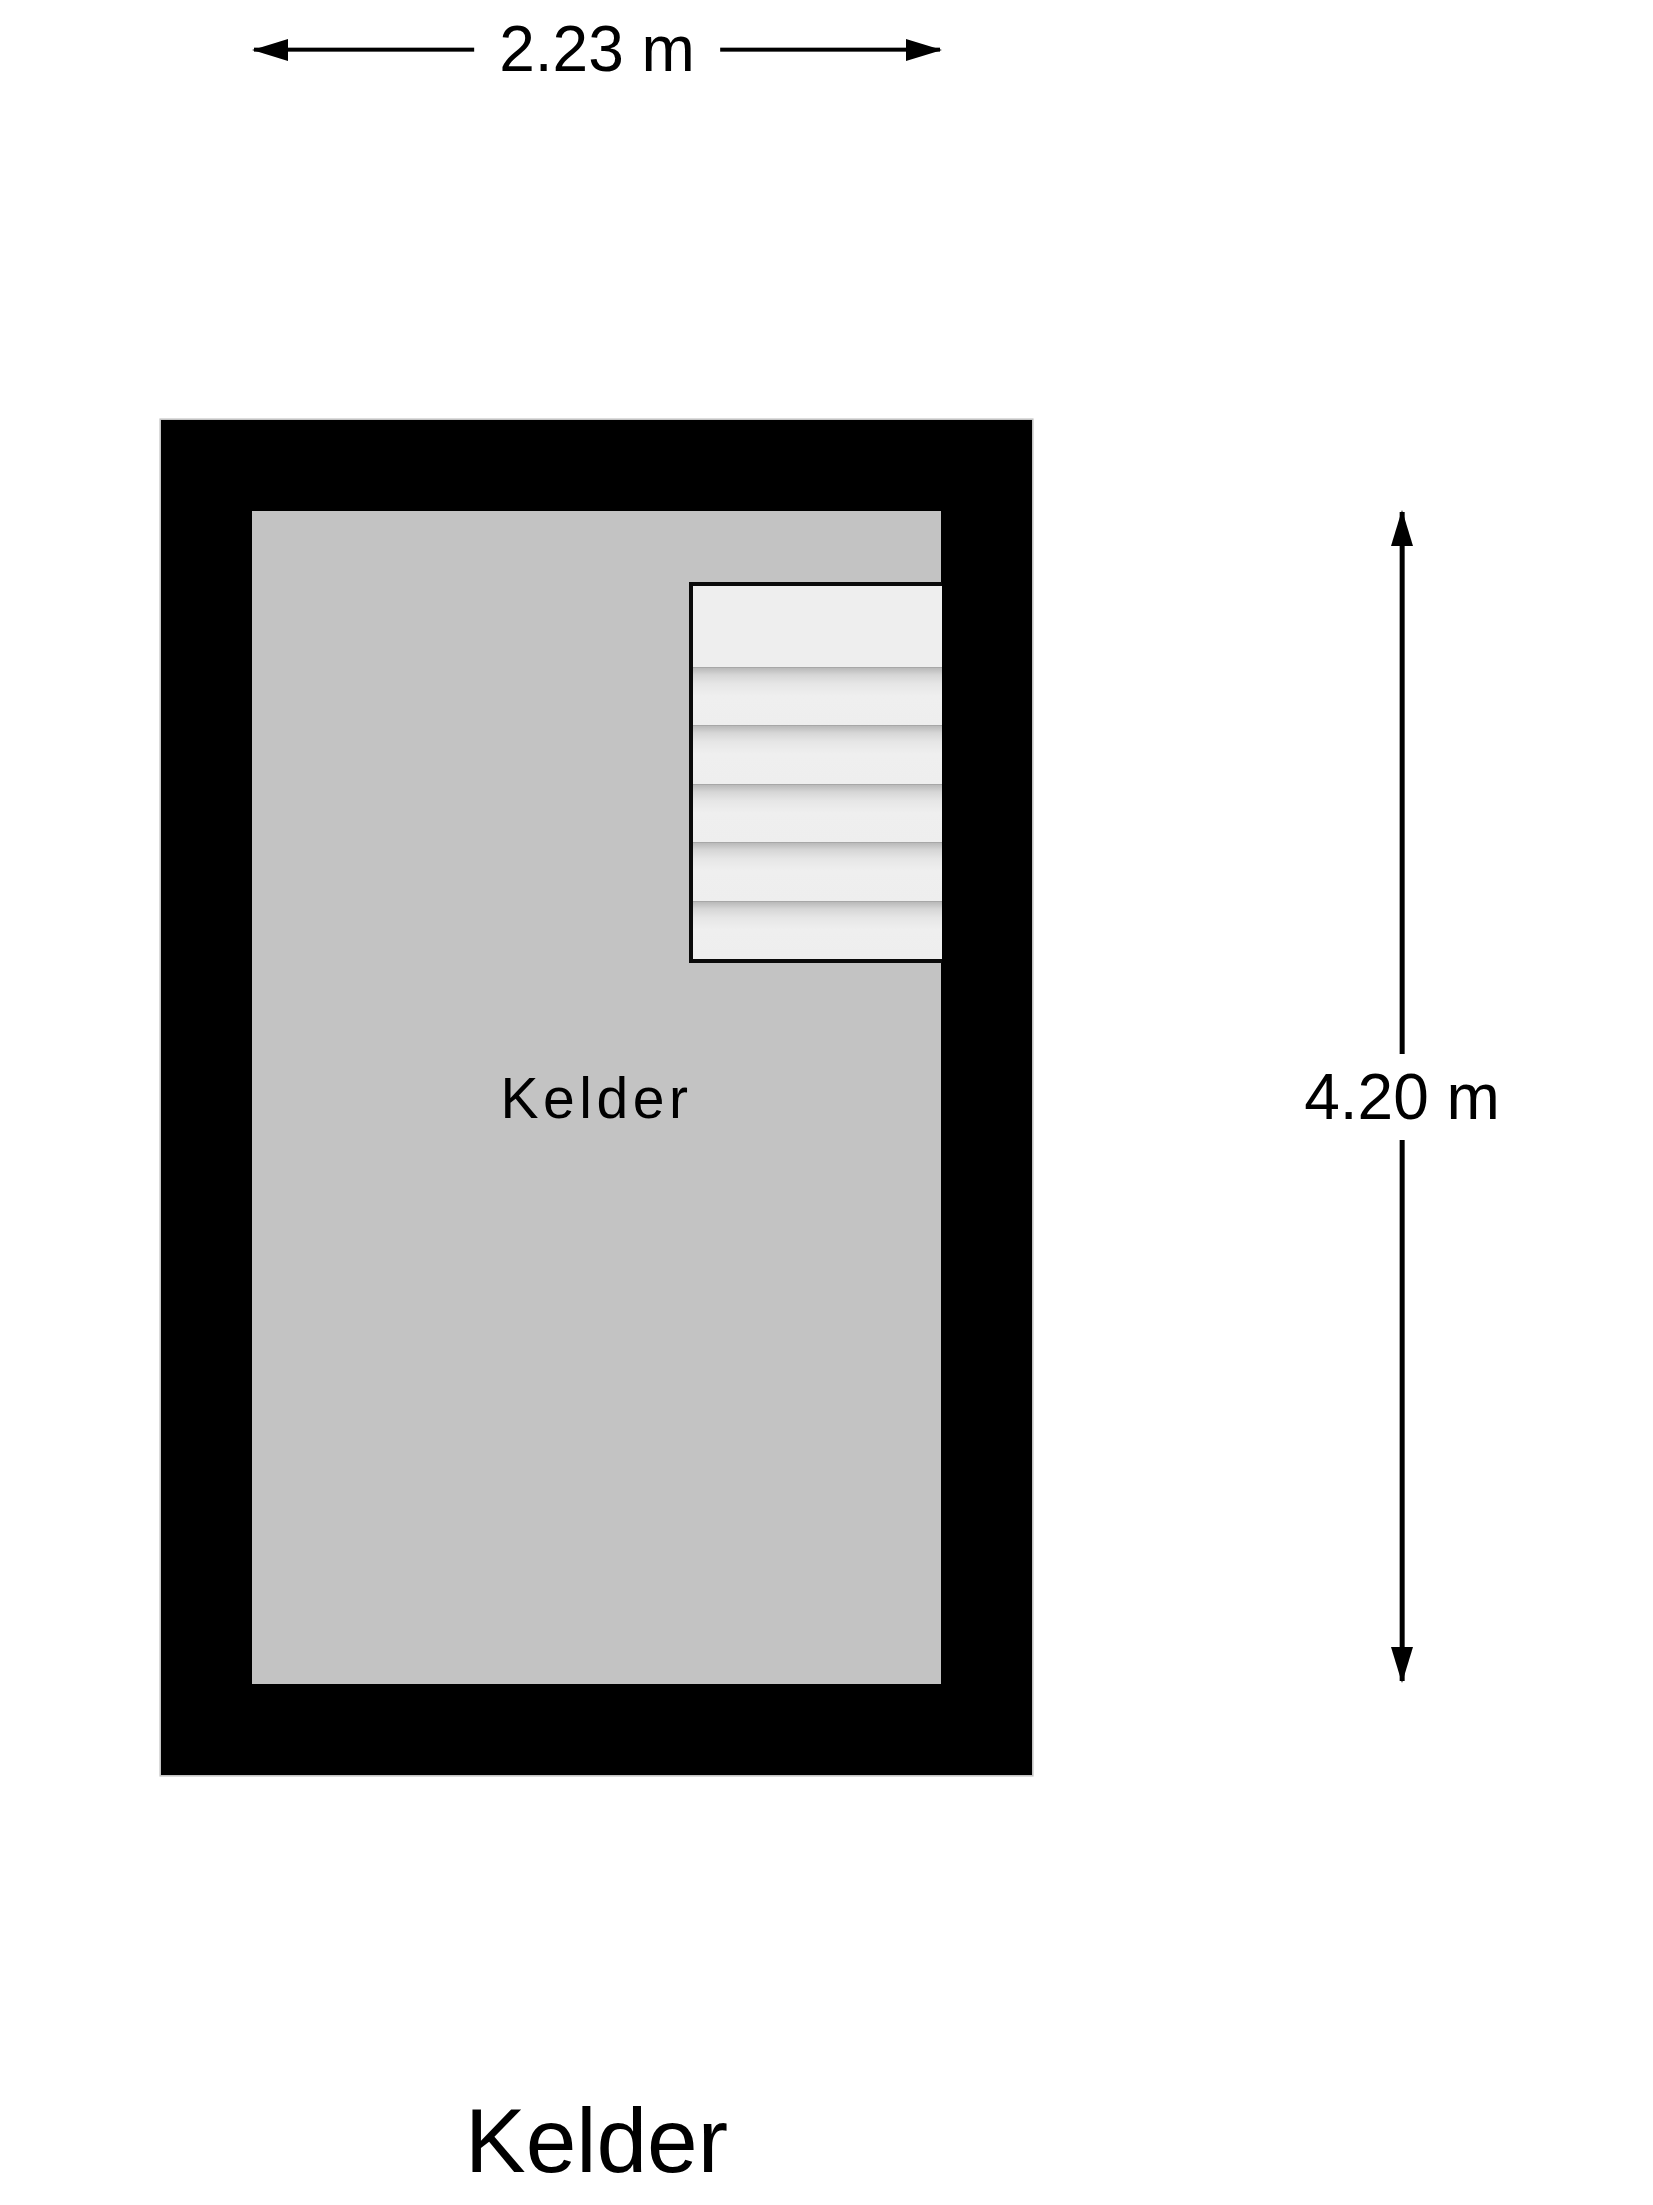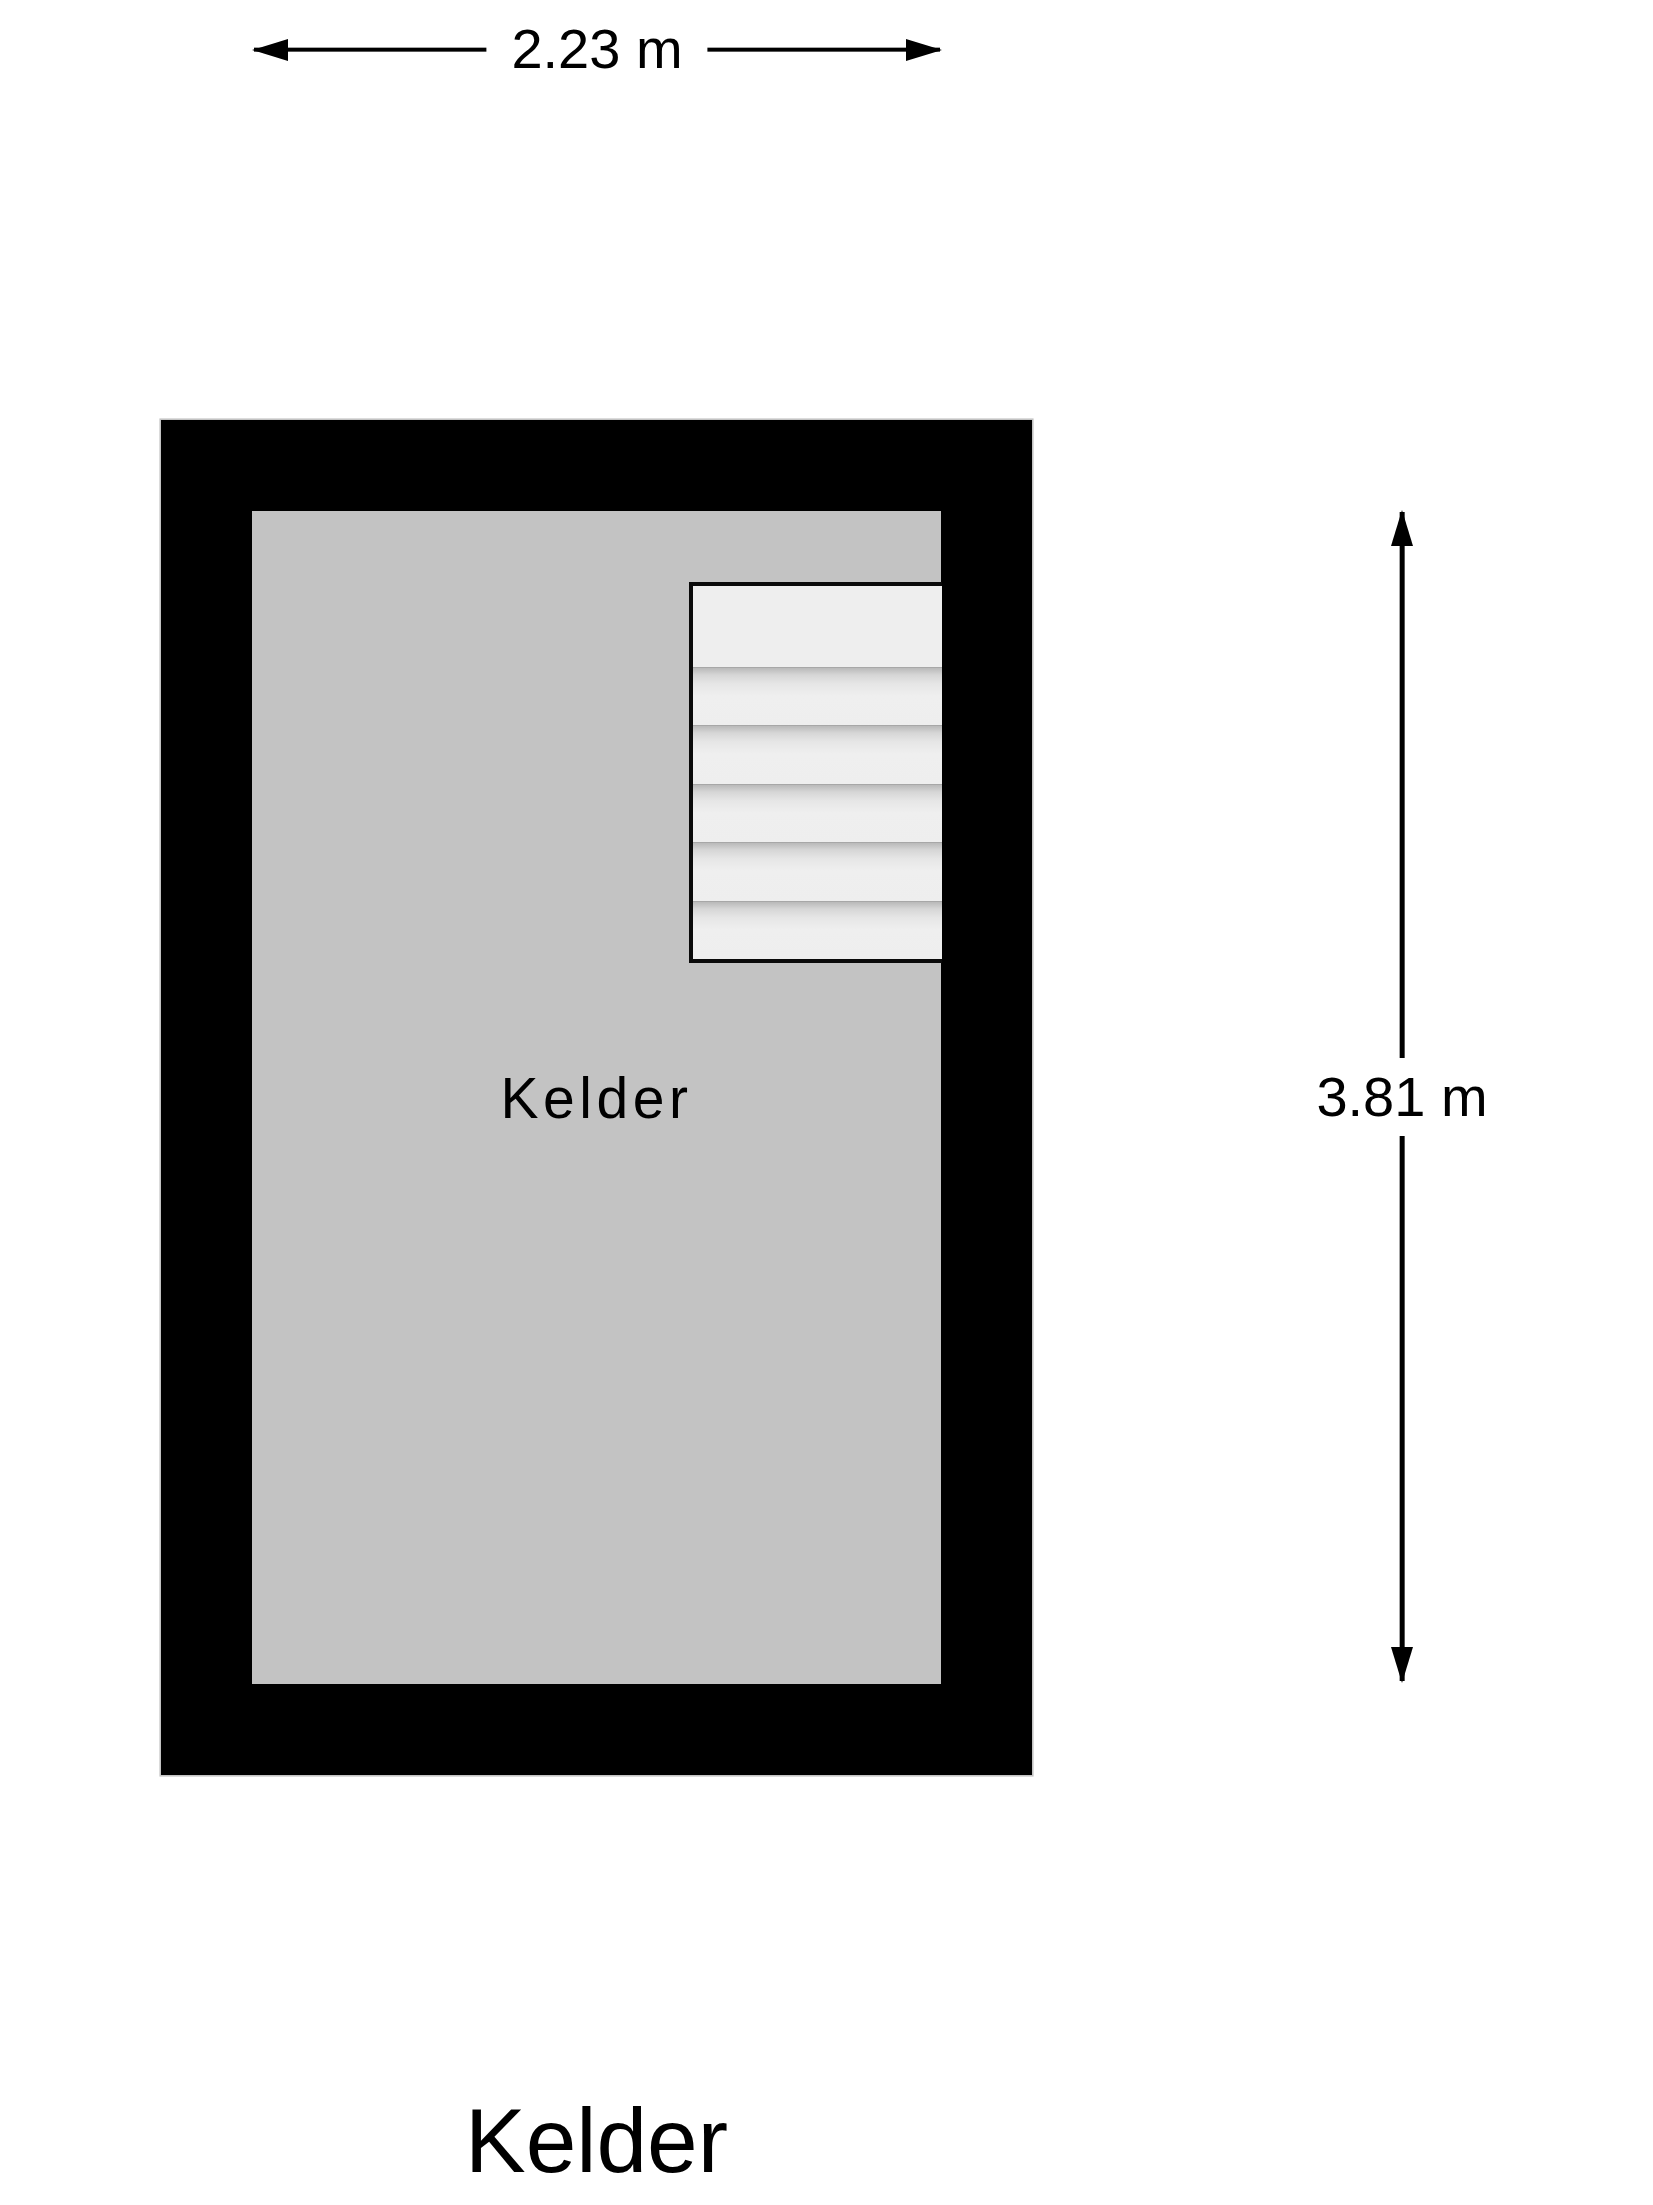--- a/index.html
+++ b/index.html
@@ -50,21 +50,21 @@
     border-left: 11.8px solid transparent; border-right: 11.8px solid transparent;
     border-bottom: 36px solid var(--ink);
   }
   .arrow-down {
     bottom: 0; left: 50%; transform: translateX(-50%);
     border-left: 11.8px solid transparent; border-right: 11.8px solid transparent;
     border-top: 36px solid var(--ink);
   }
   .dim-label {
     position: absolute; left: 50%; top: 50%; transform: translate(-50%, -50%);
-    background: var(--bg); font-size: 56px; line-height: 1;
+    background: var(--bg); font-size: 64px; line-height: 1;
     padding: 7.9px 25px; white-space: nowrap; color: var(--ink);
   }
   .dim-v .dim-label { padding: 11px 9.5px; }
 
   
   .room {
     position: absolute; left: 161px; top: 420px; width: 871px; height: 1355px;
     background: var(--wall);
     box-shadow: 0 0 0 1.6px rgba(145,145,145,0.55);
   }
@@ -126,19 +126,19 @@
           <div class="tread"></div>
         </div>
       <div class="room-label">Kelder</div>
     </div>
   </div>
 
   <div class="dim dim-v">
     <div class="dim-line-v"></div>
     <div class="arrow arrow-up"></div>
     <div class="arrow arrow-down"></div>
-    <span class="dim-label">3.81 m</span>
+    <span class="dim-label">4.20 m</span>
   </div>
 
   <div class="figure-title">Kelder</div>
 
 </div>
 
 
 </body></html>

